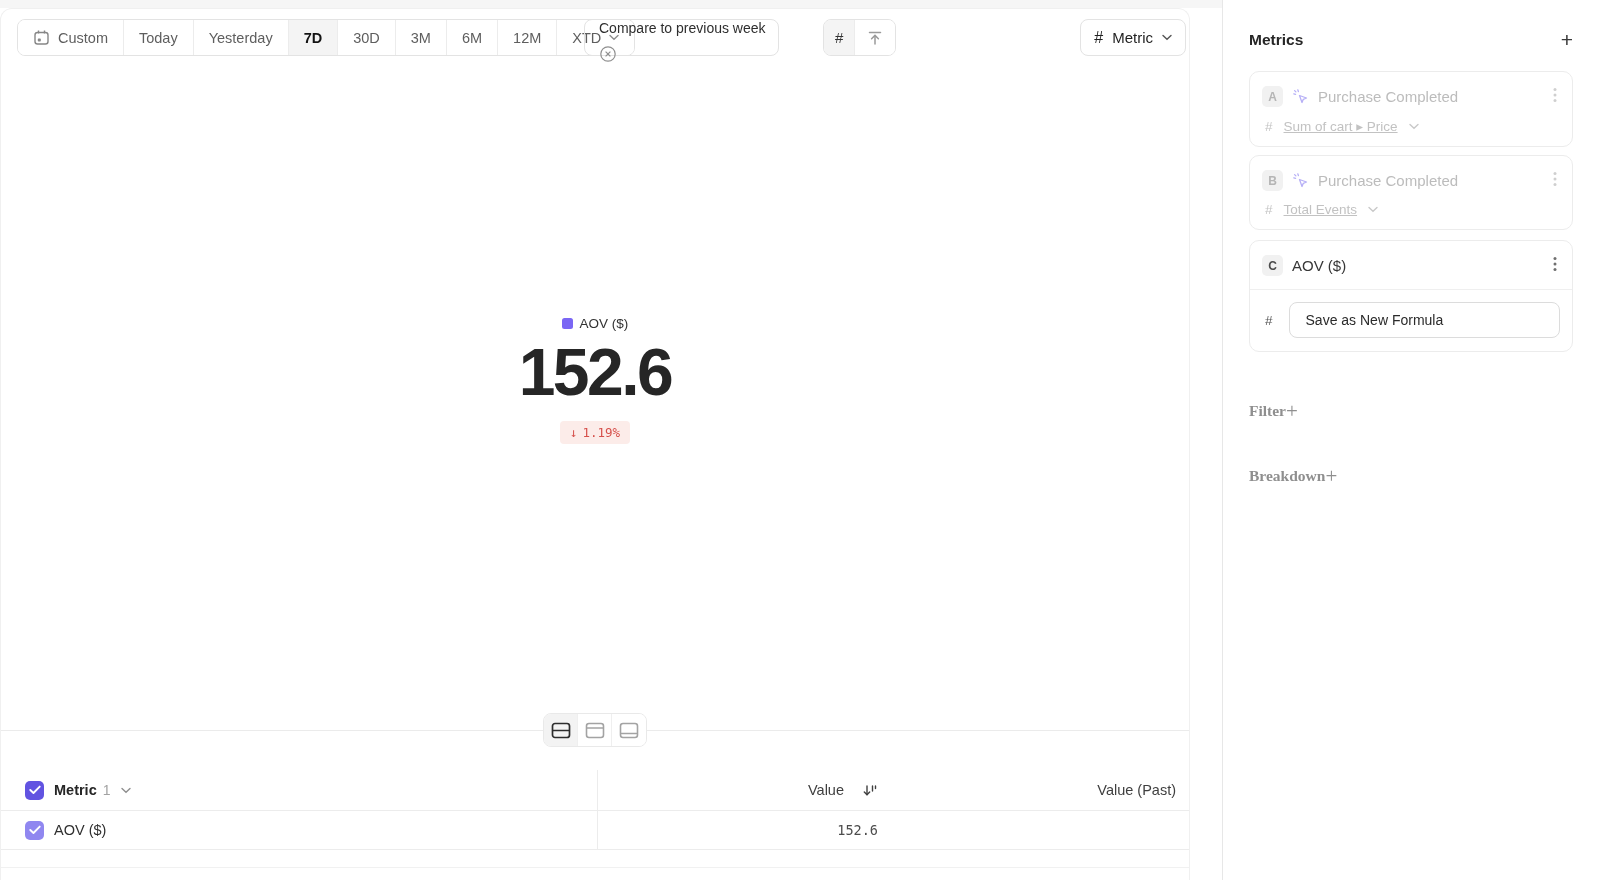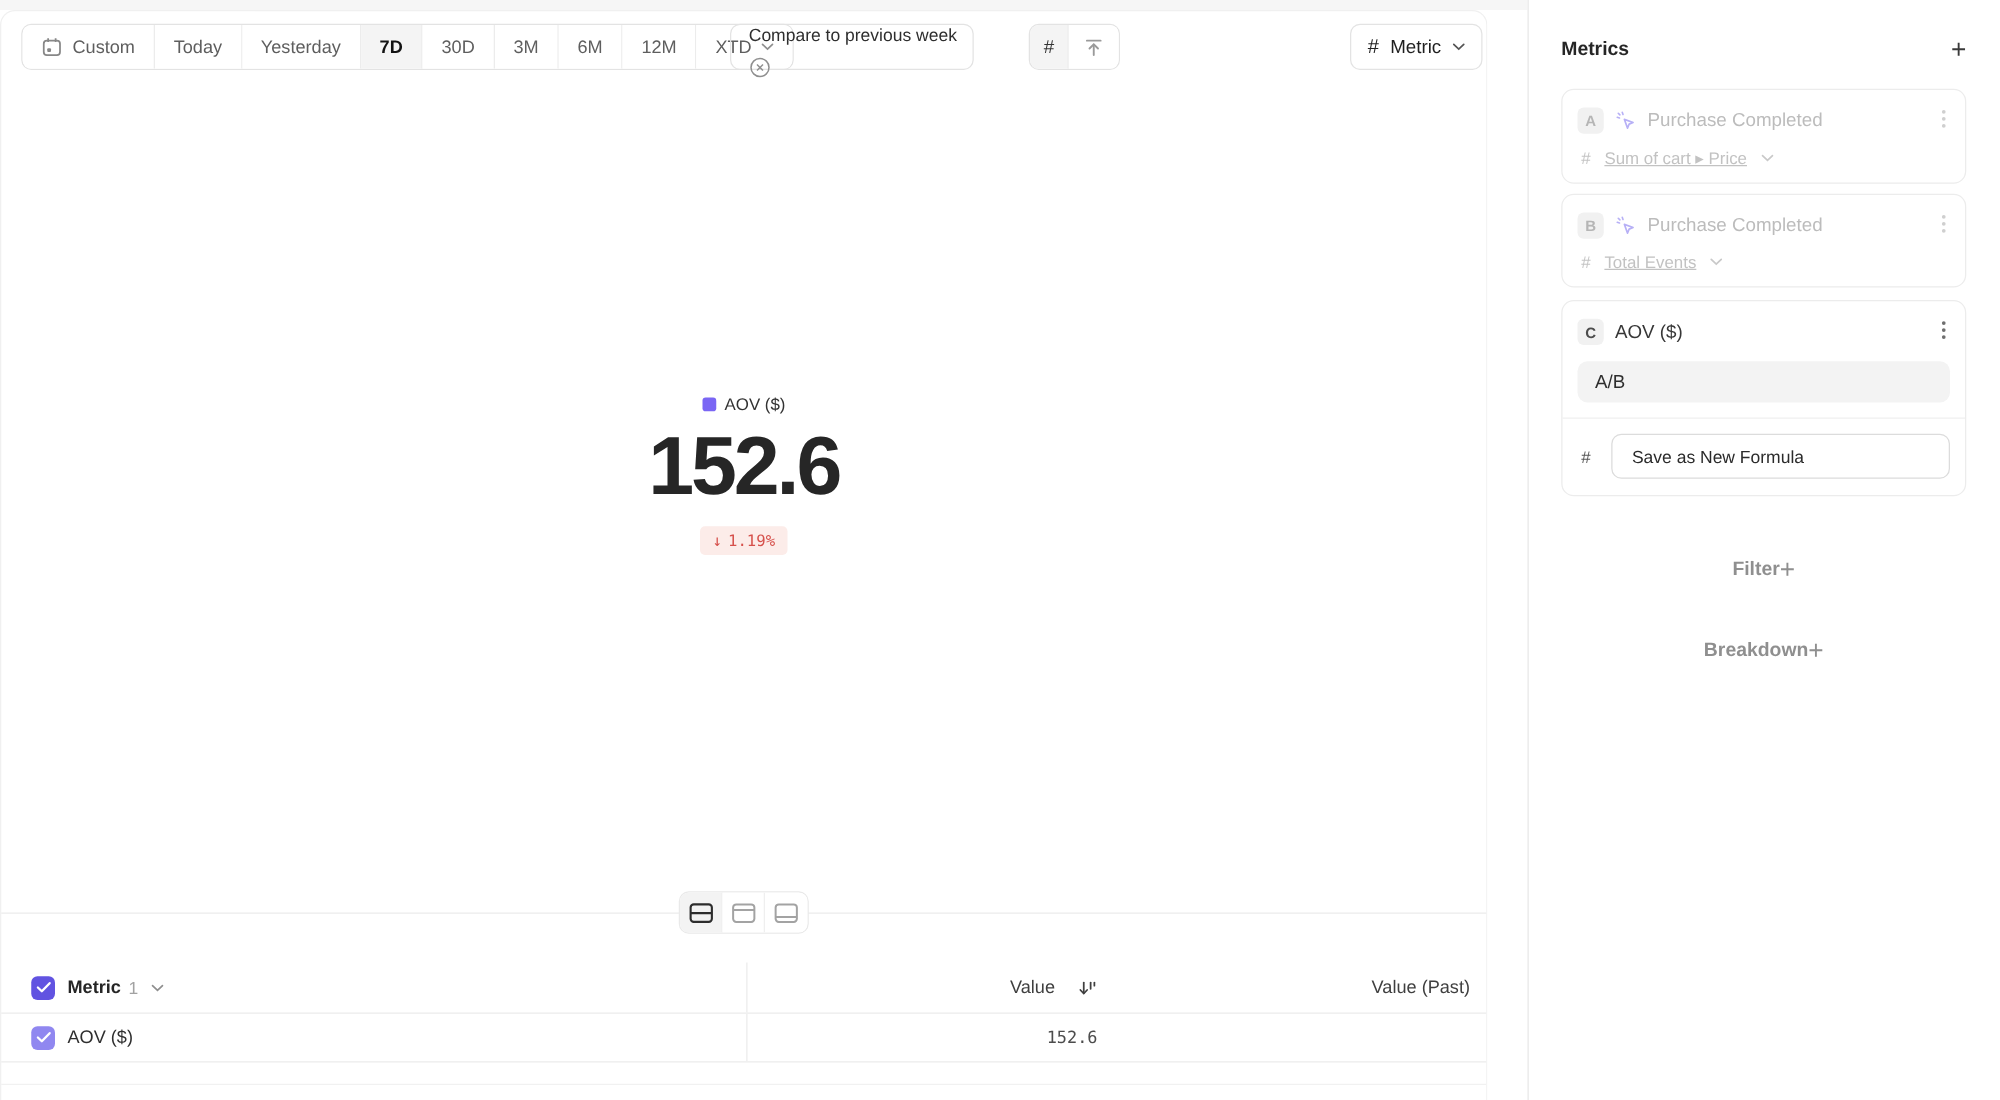--- a/index.html
+++ b/index.html
@@ -82,21 +82,21 @@
   .mc-row2 { display:flex; align-items:center; gap:11px; margin-top:10px; padding-left:3px; cursor:pointer; }
   .mc-hash { font-size:13.5px; color:#c4c4c4; font-weight:500; }
   .m-card.active .mc-hash { color:#555; }
   .mc-measure { font-size:13.5px; color:#c2c2c2;text-decoration:underline; }
   .formula-field { margin-top:12px; height:33px; background:#f3f3f3; border-radius:8px; display:flex;
                    align-items:center; padding:0 14px; font-size:15px; color:#2e2e2e; cursor:text; }
   .mc-div { height:1px; background:#efefef; margin:12px -12px; }
   .mc-save-row { display:flex; align-items:center; gap:16px; padding-left:3px; }
   .save-btn { height:36px; flex:1; background:#fff; border:1px solid #dcdcdc; border-radius:8px;
               font-size:14px; color:#2b2b2b; text-align:left; padding:0 16px; cursor:pointer; font-family:inherit; }
-  .sb-section { display:flex; align-items:center; justify-content:center; margin-top:50px; }
+  .sb-section { display:flex; align-items:center; justify-content:flex-start; margin-top:50px;font-family:Liberation Serif, serif; }
   .sb-section .sb-title { color:#8f8f8f; }
   .sb-section .plus-btn { color:#8f8f8f; }
   .icon { display:inline-flex; align-items:center; justify-content:center; }
 </style>
 </head>
 <body>
 
 <div class="page">
 
   <div class="main">
@@ -346,21 +346,20 @@
         <span class="mc-badge">C</span>
         <span class="mc-title">AOV ($)</span>
         <button class="dots-btn">
           <svg width="4" height="16" viewBox="0 0 4 16">
               <circle cx="2" cy="2.4" r="1.5" fill="#6f6f6f"></circle>
               <circle cx="2" cy="8" r="1.5" fill="#6f6f6f"></circle>
               <circle cx="2" cy="13.6" r="1.5" fill="#6f6f6f"></circle>
             </svg>
         </button>
       </div>
-      <div class="formula-field">A/B</div>
       <div class="mc-div"></div>
       <div class="mc-save-row">
         <span class="mc-hash">#</span>
         <button class="save-btn">Save as New Formula</button>
       </div>
     </div>
 
     <div class="sb-section">
       <span class="sb-title">Filter</span>
       <button class="plus-btn">+</button>

